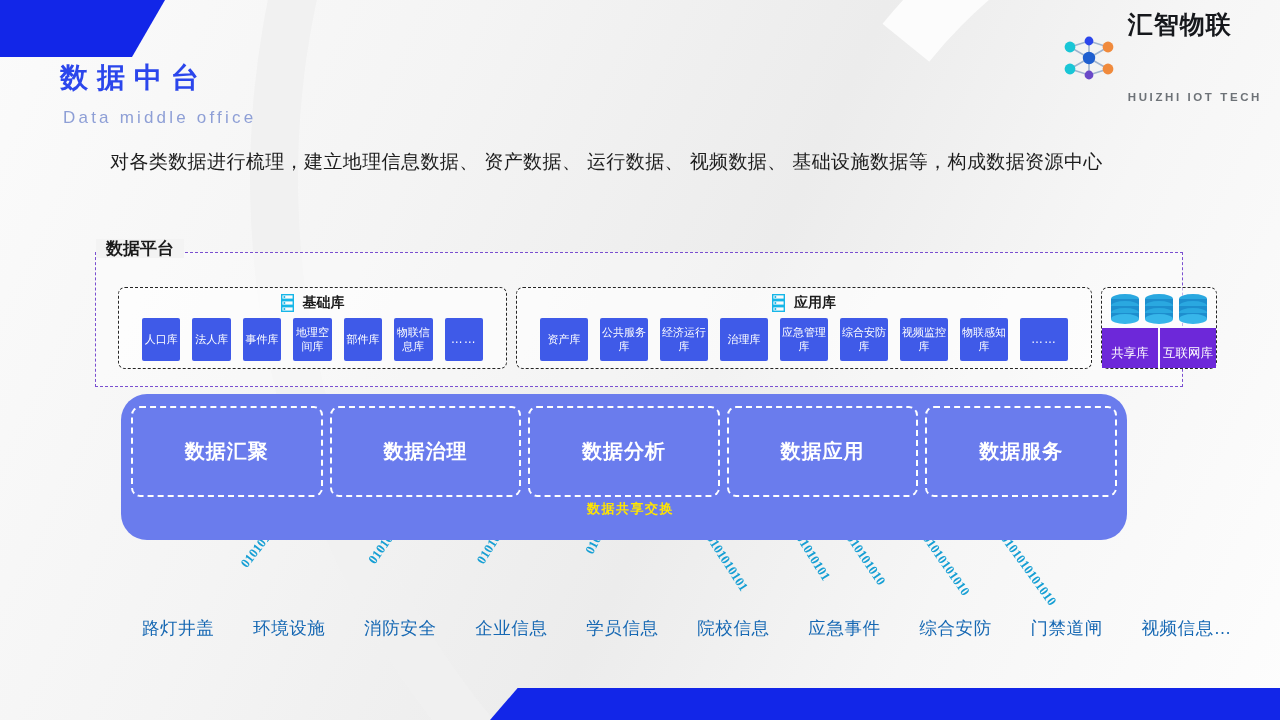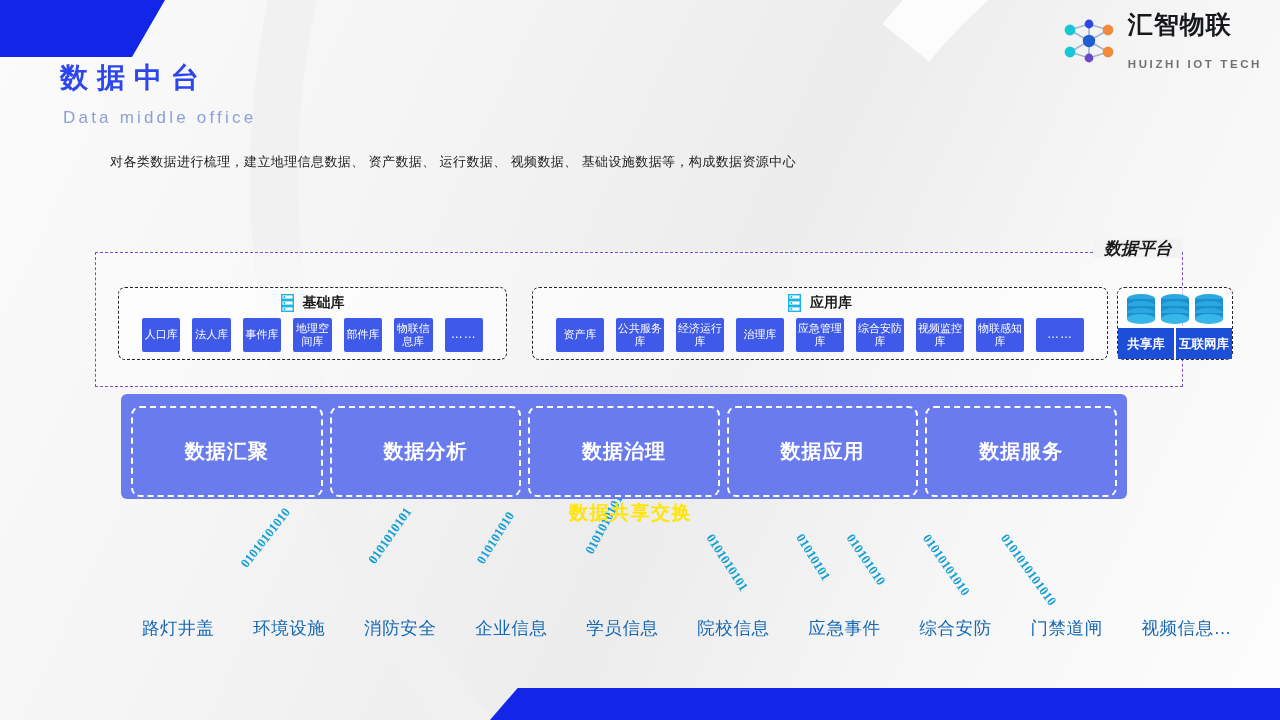--- a/index.html
+++ b/index.html
@@ -28,69 +28,69 @@
 
   
   .corner-tl{position:absolute;left:0;top:0;width:165px;height:57px;background:#1226e8;
      clip-path:polygon(0 0,100% 0,80% 100%,0 100%);}
   .corner-br{position:absolute;left:490px;bottom:0;width:790px;height:32px;background:#1226e8;
      clip-path:polygon(3.5% 0,100% 0,100% 100%,0 100%);}
 
   
   .logo{position:absolute;right:18px;top:12px;display:flex;align-items:center;gap:9px;}
   .logo-mark{width:60px;height:46px;flex:0 0 auto;}
-  .logo-txt{display:flex;flex-direction:column;justify-content:center;line-height:1;}
+  .logo-txt{display:flex;flex-direction:column;justify-content:center;line-height:1;gap:40px;}
   .logo-cn{font-size:25px;font-weight:700;color:#16181c;letter-spacing:1px;}
-  .logo-en{font-size:11.5px;font-weight:700;color:#6d7277;letter-spacing:2.6px;margin-top:22px;}
+  .logo-en{font-size:11.5px;font-weight:700;color:#6d7277;letter-spacing:2.6px;margin-top:15px;}
 
   
   .title-cn{position:absolute;left:60px;top:64px;font-size:28px;font-weight:700;
      color:#2b46ec;letter-spacing:9px;line-height:1;}
   .title-en{position:absolute;left:63px;top:109px;font-size:17px;color:#8e9fd6;
      letter-spacing:3.2px;line-height:1;}
 
-  .desc{position:absolute;left:110px;top:140px;width:1075px;font-size:13px;color:#1c1c1c;
+  .desc{position:absolute;left:110px;top:140px;width:1075px;font-size:19px;color:#1c1c1c;
      line-height:44px;letter-spacing:.4px;}
 
   
   .platform{position:absolute;left:95px;top:252px;width:1086px;height:133px;
      border:1.6px dashed #7a4fd0;background:rgba(255,255,255,.34);}
-  .platform-title{position:absolute;left:0;right:0;top:-16px;text-align:right;font-style:italic;}
+  .platform-title{position:absolute;left:0;right:0;top:-16px;text-align:left;}
   .platform-title span{background:#f3f3f3;padding:0 10px;font-size:17px;font-weight:700;color:#1b1b1b;}
 
   .lib-row{position:absolute;left:22px;top:34px;right:22px;display:flex;gap:9px;align-items:stretch;}
   .lib-box{border:1.4px dashed #252525;border-radius:7px;background:rgba(255,255,255,.55);
      position:relative;padding:4px 23px 7px;display:flex;flex-direction:column;}
   .lib-basic{flex:0 0 341px;}
-  .lib-app{flex:0 0 528px;margin-left:16px;}
+  .lib-app{flex:0 0 528px;}
   .lib-head{display:flex;align-items:center;justify-content:center;gap:9px;height:22px;}
   .srv-ico{width:13px;height:18px;flex:0 0 auto;}
   .lib-head-label{font-size:14px;font-weight:700;color:#1b1b1b;}
   .chips{display:flex;gap:12px;margin-top:4px;flex:1;}
   .chip{background:#3f5ae8;color:#fff;border-radius:2px;display:flex;align-items:center;
      justify-content:center;text-align:center;font-size:11px;line-height:13.5px;padding:3px 2px;flex:1;}
   .chip.dots{font-size:12px;letter-spacing:1px;}
 
   
   .db-box{flex:1;border:1.4px dashed #252525;border-radius:7px;background:rgba(255,255,255,.55);
      display:flex;flex-direction:column;padding:5px 6px 0;}
   .db-cyls{display:flex;justify-content:space-around;align-items:flex-end;flex:1;padding-bottom:3px;}
   .cyl{width:34px;height:32px;}
   .db-tags{display:flex;gap:2px;margin:0 -6px;}
-  .db-tag{flex:1;background:#1d4ed8;color:#fff;font-size:12.5px;font-weight:700;
-     text-align:center;padding:8px 0 6px;}
-
-  
-  .band{position:absolute;left:121px;top:394px;width:1006px;height:105px;background:#6a7ced;
-     border-radius:6px;}
+  .db-tag{flex:1;background:#6d28d9;color:#fff;font-size:12.5px;font-weight:400;
+     text-align:center;padding:17px 0 6px;}
+
+  
+  .band{position:absolute;left:121px;top:394px;width:1006px;height:146px;background:#6a7ced;
+     border-radius:26px;}
   .band-cells{position:absolute;left:10px;right:10px;top:12px;display:flex;gap:7px;}
   .cell{flex:1;height:87px;border:2px dashed #ffffff;border-radius:9px;display:flex;
      align-items:center;justify-content:center;color:#fff;font-size:20px;font-weight:700;letter-spacing:1px;}
   .band-foot{position:absolute;left:13px;right:0;top:106px;text-align:center;color:#ffe500;
-     font-size:19px;font-weight:700;letter-spacing:1.5px;}
+     font-size:13px;font-weight:700;letter-spacing:1.5px;}
 
   
   .bins{position:absolute;left:0;top:525px;width:1280px;height:95px;}
   .bin{position:absolute;color:#169fd4;font-size:13px;font-weight:700;white-space:nowrap;
      font-family:"Liberation Serif","DejaVu Serif",serif;}
 
   
   .tags{position:absolute;left:95px;top:616px;width:1090px;display:flex;
      justify-content:space-between;align-items:center;margin-left:47px;}
   .tag{font-size:17.5px;color:#1668b3;letter-spacing:.6px;}
@@ -239,22 +239,22 @@
   <div class="bin" style="left:716px;top:6px;transform:rotate(57deg);transform-origin:left top;">0101010101</div>
   <div class="bin" style="left:806px;top:6px;transform:rotate(58deg);transform-origin:left top;">01010101</div>
   <div class="bin" style="left:856px;top:6px;transform:rotate(56deg);transform-origin:left top;">010101010</div>
   <div class="bin" style="left:932px;top:6px;transform:rotate(55deg);transform-origin:left top;">01010101010</div>
   <div class="bin" style="left:1010px;top:6px;transform:rotate(54deg);transform-origin:left top;">0101010101010</div>
 </div>
 
 <div class="band">
   <div class="band-cells">
     <div class="cell">数据汇聚</div>
+    <div class="cell">数据治理</div>
     <div class="cell">数据分析</div>
-    <div class="cell">数据治理</div>
     <div class="cell">数据应用</div>
     <div class="cell">数据服务</div>
   </div>
   <div class="band-foot">数据共享交换</div>
 </div>
 
 <div class="tags">
   <div class="tag">路灯井盖</div>
   <div class="tag">环境设施</div>
   <div class="tag">消防安全</div>

